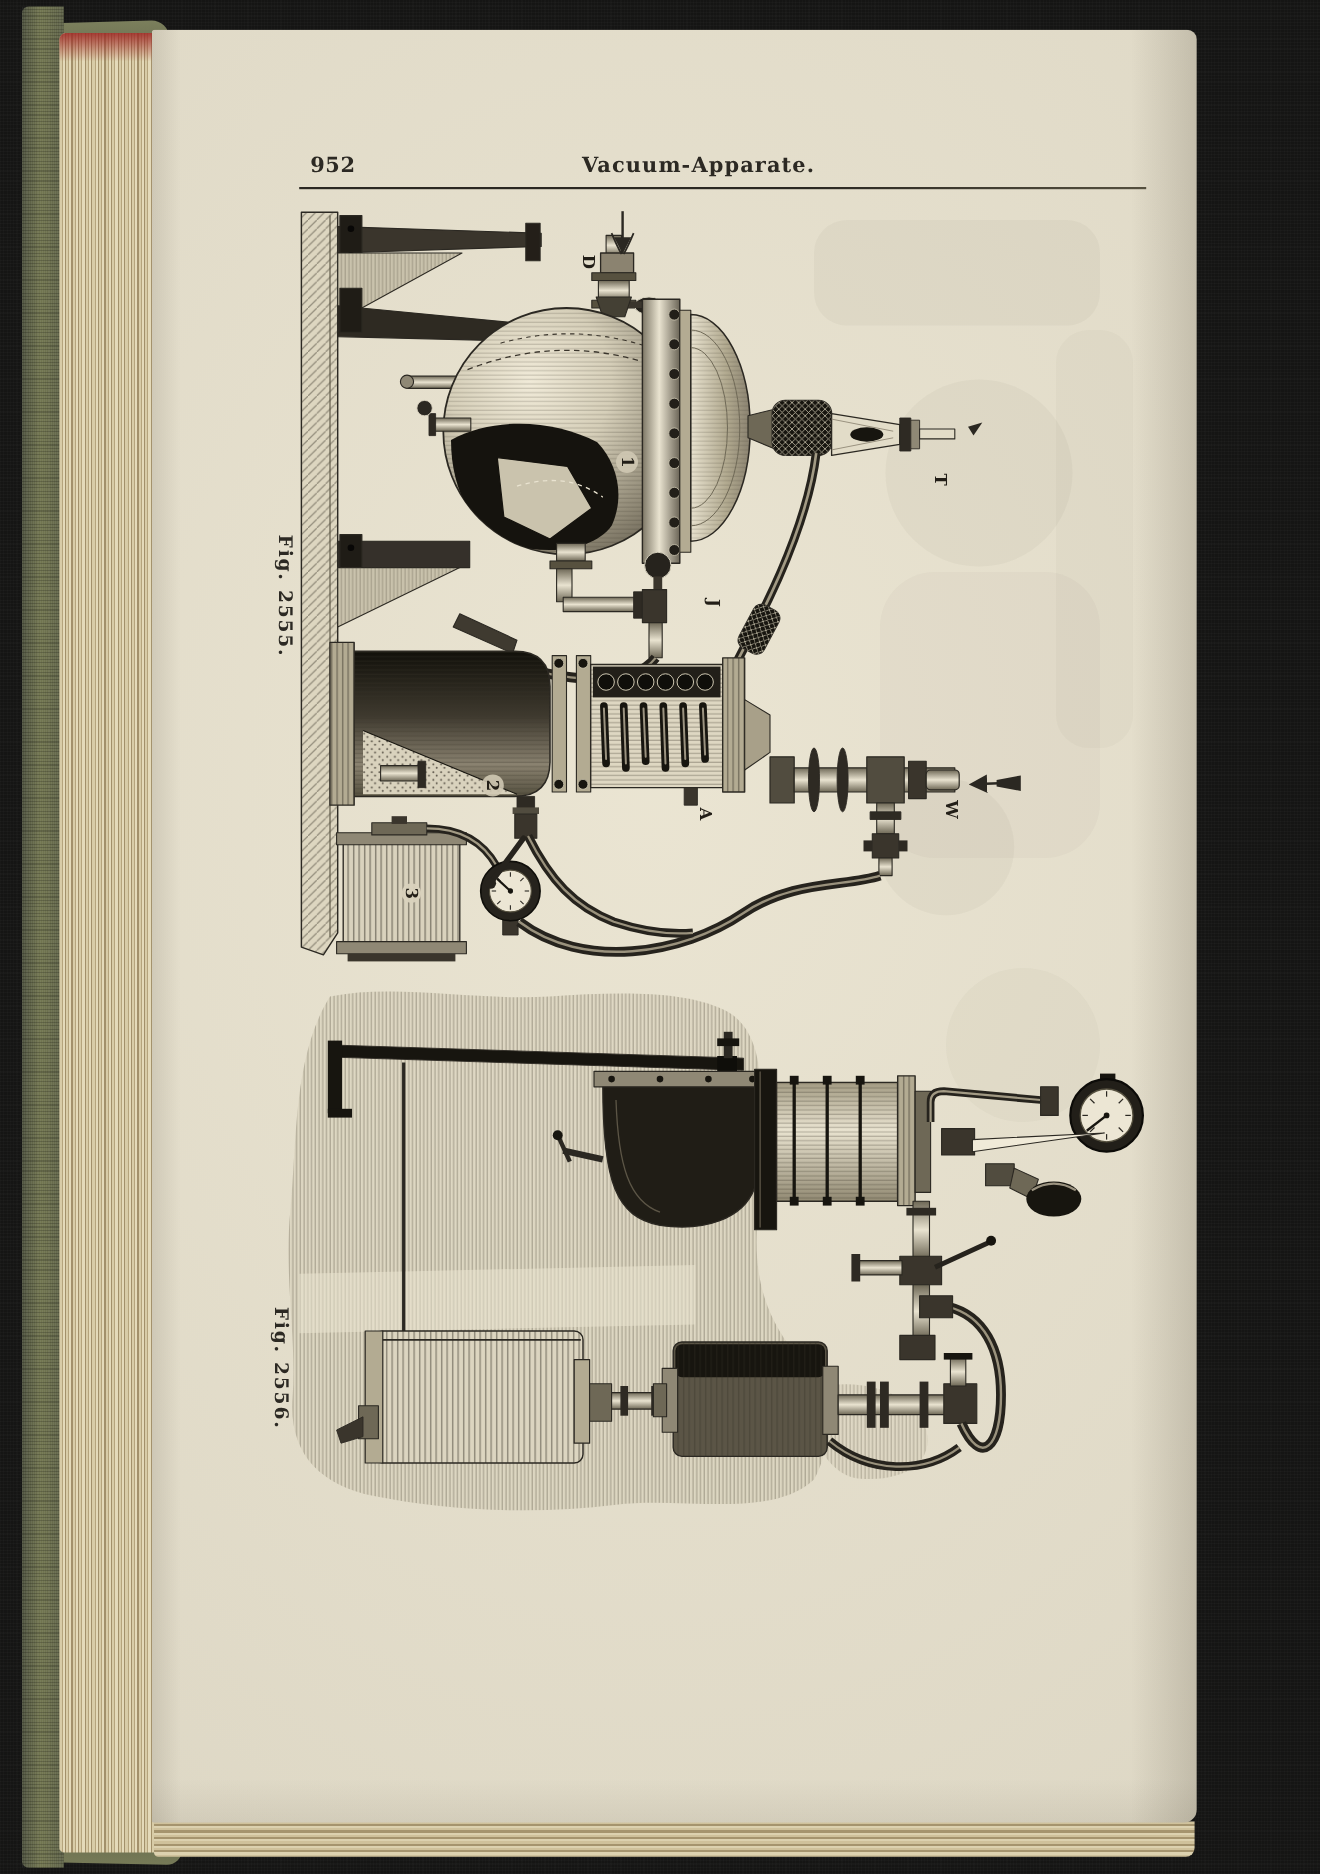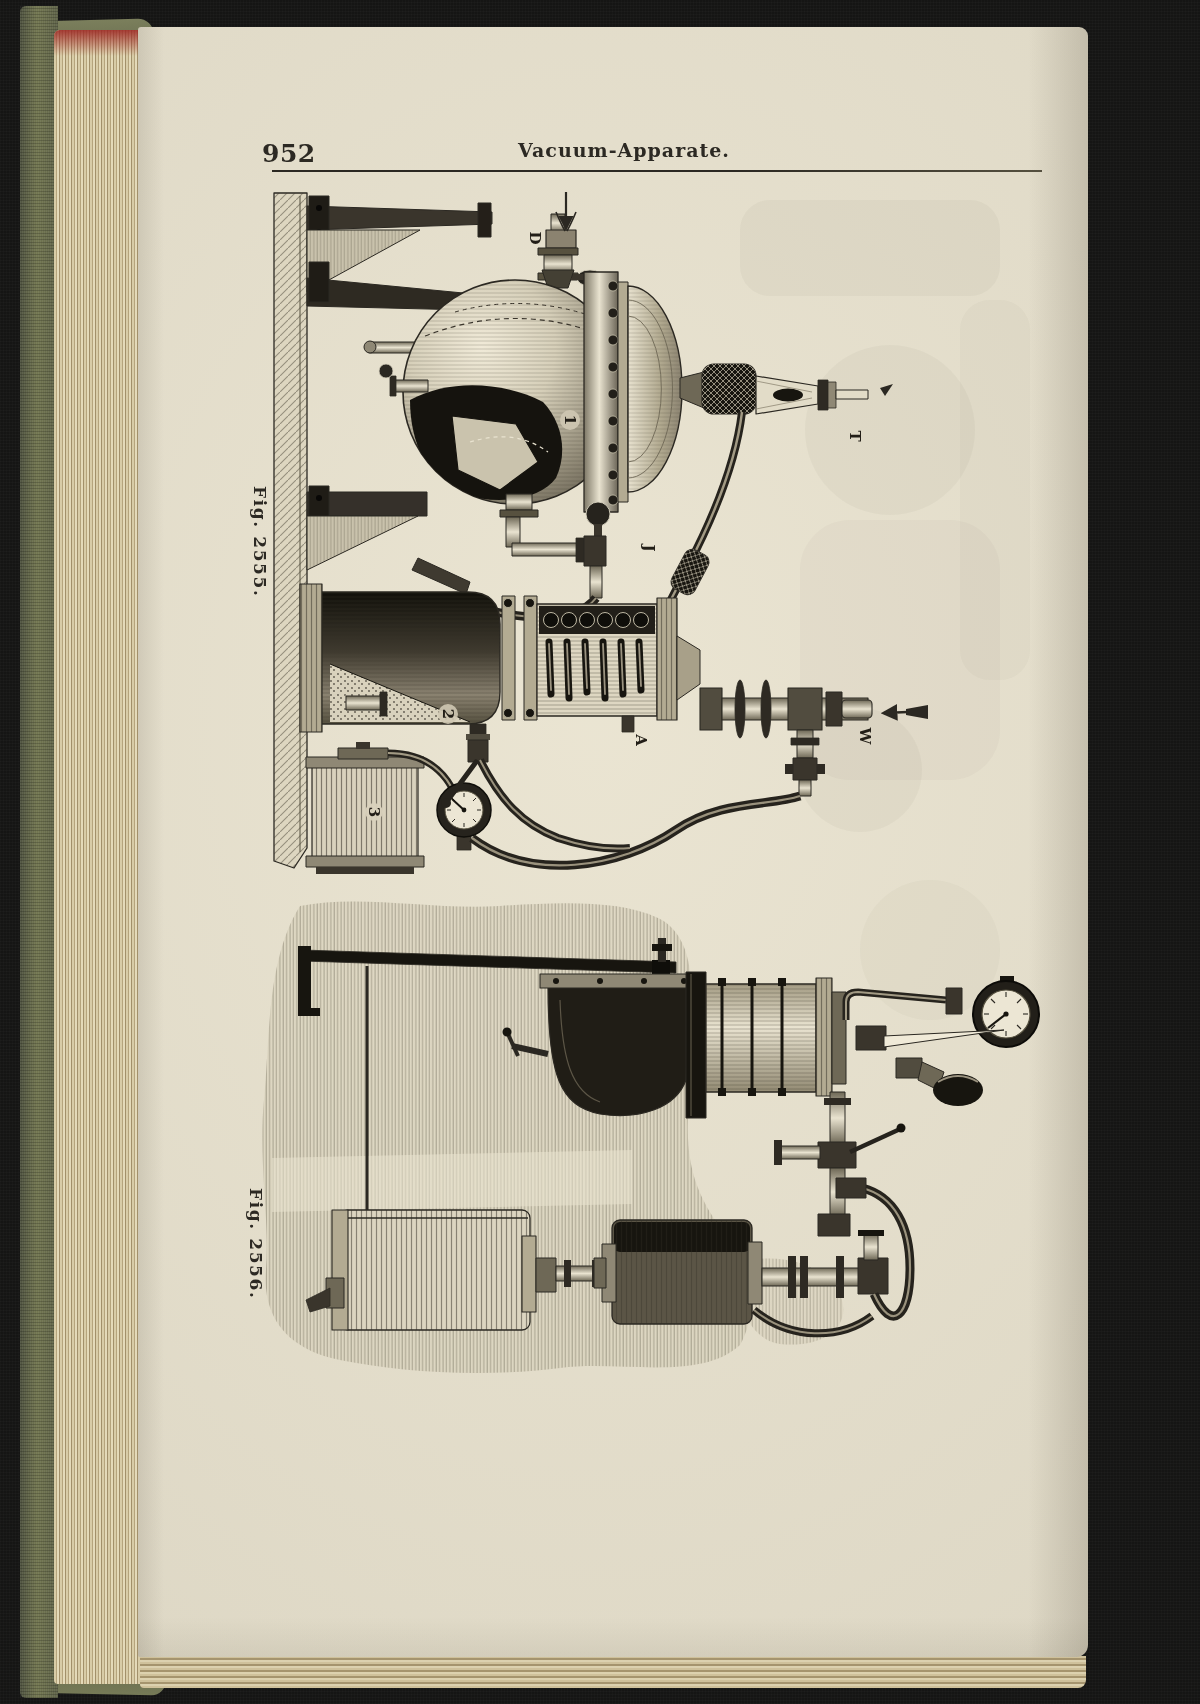--- a/index.html
+++ b/index.html
@@ -34,23 +34,23 @@
     border-radius:0 0 8px 4px;}
   
   .page{position:absolute;left:138px;top:27px;width:950px;height:1630px;
     background-color:#e9e3d0;
     background-image:
       linear-gradient(90deg, rgba(64,56,40,.12), rgba(64,56,40,0) 26px),
       linear-gradient(270deg, rgba(64,56,40,.18), rgba(64,56,40,0) 60px),
       linear-gradient(0deg, rgba(64,56,40,.08), rgba(64,56,40,0) 40px),
       radial-gradient(140% 105% at 48% 42%, rgba(255,253,244,.06), rgba(60,52,36,.10));
     border-radius:3px 9px 12px 2px;}
-  .page-number{position:absolute;left:124px;top:112px;font-size:25px;font-weight:700;
+  .page-number{position:absolute;left:144px;top:112px;font-size:19px;font-weight:700;
     color:#2c2923;letter-spacing:.5px;}
-  .running-header{position:absolute;left:486px;top:112px;transform:translateX(-50%);
+  .running-header{position:absolute;left:497px;top:112px;transform:translateX(-50%);
     font-size:19px;font-weight:700;color:#2c2923;letter-spacing:1px;white-space:nowrap;}
   .head-rule{position:absolute;left:134px;top:143px;width:770px;height:2px;
     background:linear-gradient(90deg,#2b2822 60%,#55503f);}
   
   .figs{position:absolute;left:0;top:0;width:1200px;height:1704px;}
   svg{display:block;}
   .fc{font:600 17px "DejaVu Serif", serif;letter-spacing:1.6px;fill:#2c2923;}
   .fl{font:700 15px "DejaVu Serif", serif;fill:#221e17;}
   .ink{stroke:#2b2822;}
 </style>

